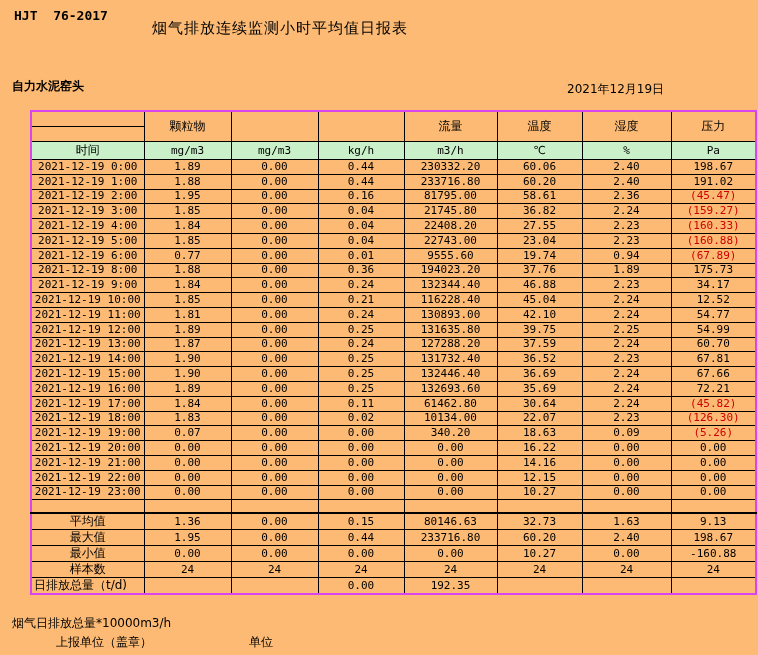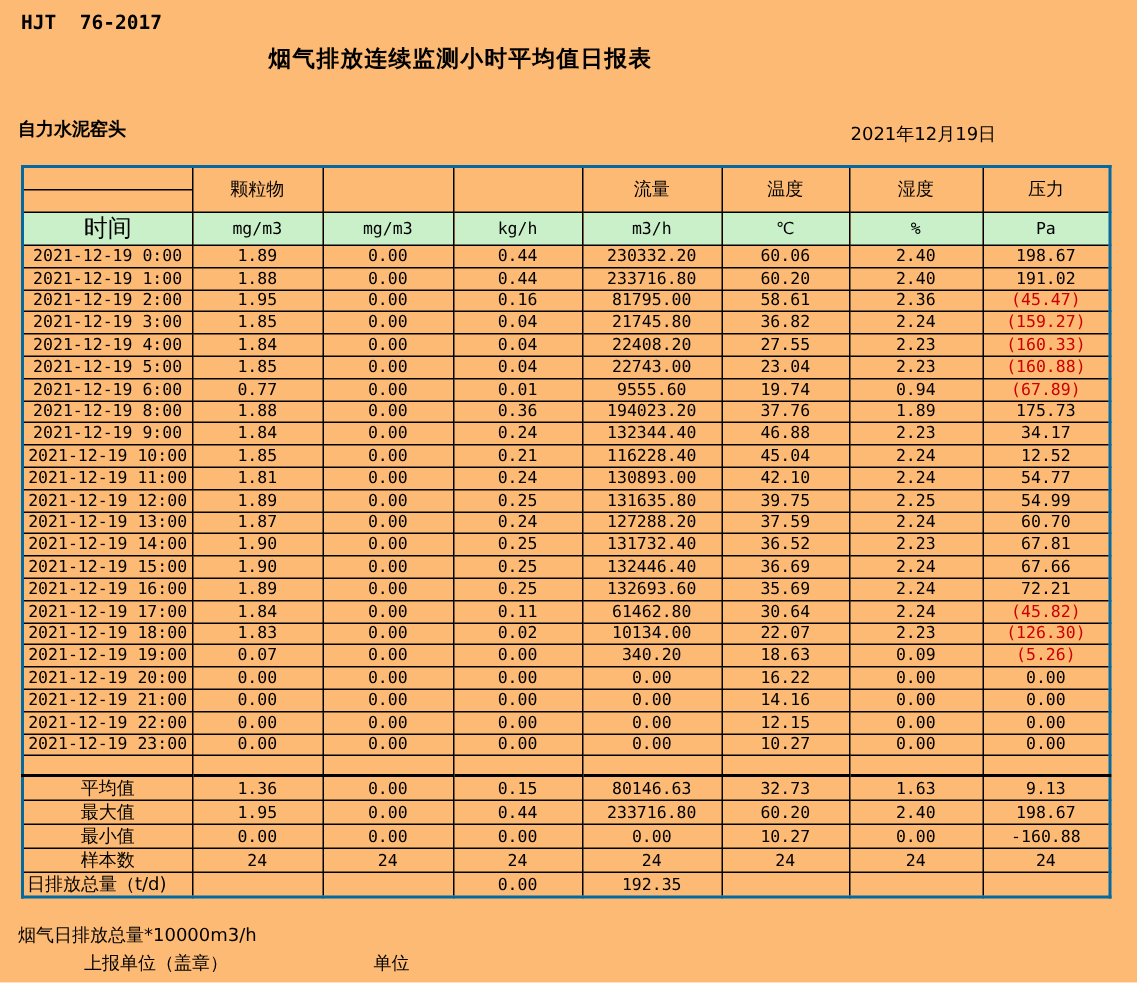--- a/index.html
+++ b/index.html
@@ -1,33 +1,33 @@
 <!DOCTYPE html>
 <html><head>
 <meta charset="utf-8">
 <style>
   html,body{margin:0;padding:0;background:#fff;}
   .page{position:relative;width:758px;height:655px;background:#fdba74;color:#000;
         font-family:"DejaVu Sans",sans-serif;overflow:hidden;}
   .std{position:absolute;left:14px;top:8px;font-weight:bold;font-size:13px;
        font-family:"DejaVu Sans Mono",monospace;white-space:pre;}
-  .title{position:absolute;left:152px;top:30px;font-weight:bold;font-size:15px;letter-spacing:1px;margin-left:27px;}
+  .title{position:absolute;left:152px;top:19px;font-weight:normal;font-size:15px;letter-spacing:1px;}
   .site{position:absolute;left:12px;top:78px;font-weight:bold;font-size:12px;}
   .date{position:absolute;left:567px;top:81px;font-size:12px;}
-  table.rpt{position:absolute;left:14px;top:110px;border-collapse:collapse;table-layout:fixed;
-            border:2px solid #0369a1;width:725px;}
+  table.rpt{position:absolute;left:30px;top:110px;border-collapse:collapse;table-layout:fixed;
+            border:2px solid #d946ef;width:725px;}
   table.rpt td{border:1px solid #000;padding:0;text-align:center;vertical-align:middle;
                overflow:hidden;white-space:nowrap;}
   tr.grp td{height:28px;font-size:12px;}
   td.tsplit{padding:0;}
   td.tsplit .half{height:14px;}
   td.tsplit .half.top{border-bottom:1px solid #000;}
   tr.units td{height:16px;background:#c9f0c9;font-size:11px;
               font-family:"DejaVu Sans Mono","DejaVu Sans",monospace;}
-  tr.units td.time-h{font-size:16px;font-family:Liberation Mono, monospace;margin-top:27px;}
+  tr.units td.time-h{font-size:12px;font-family:Liberation Mono, monospace;margin-top:27px;}
   tr.data td{height:13.8px;font-size:11px;line-height:12px;
              font-family:"DejaVu Sans Mono","DejaVu Sans",monospace;}
   tr.spacer td{height:12px;}
   tr.sum td, tr.total td{height:15px;font-size:11px;line-height:13px;
              font-family:"DejaVu Sans Mono","DejaVu Sans",monospace;}
   tr.sum td.slabel{font-family:"DejaVu Sans",sans-serif;font-size:12px;}
   tr.sum.first td{border-top:2px solid #000;}
   tr.total td.tlabel{font-family:"DejaVu Sans",sans-serif;font-size:12px;text-align:left;padding-left:2px;margin-left:12px;}
   .neg{color:#cc0000;}
   .footnote{position:absolute;left:12px;top:615px;font-size:12px;}

